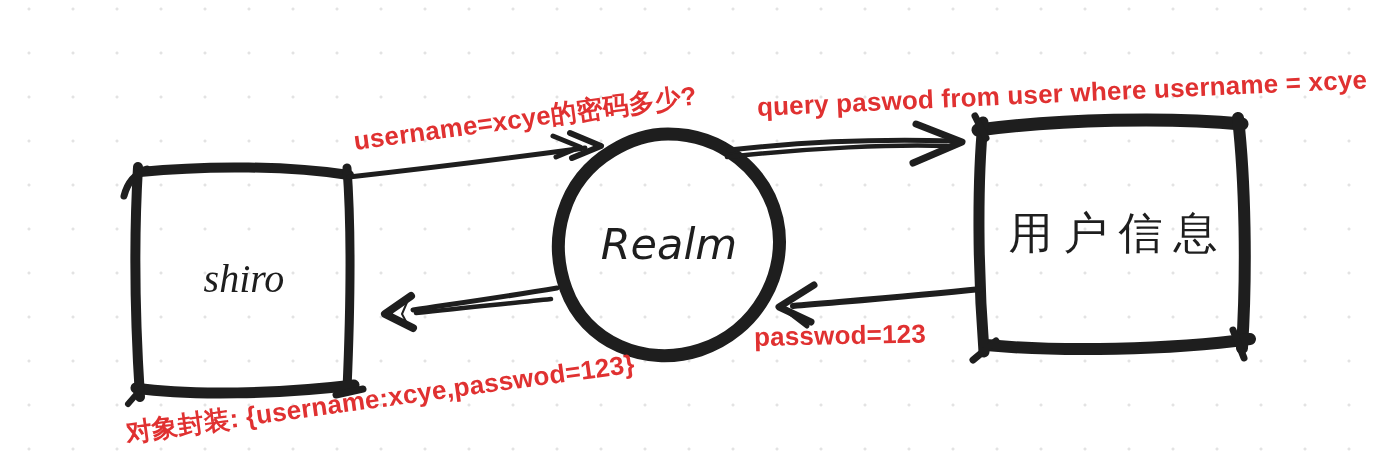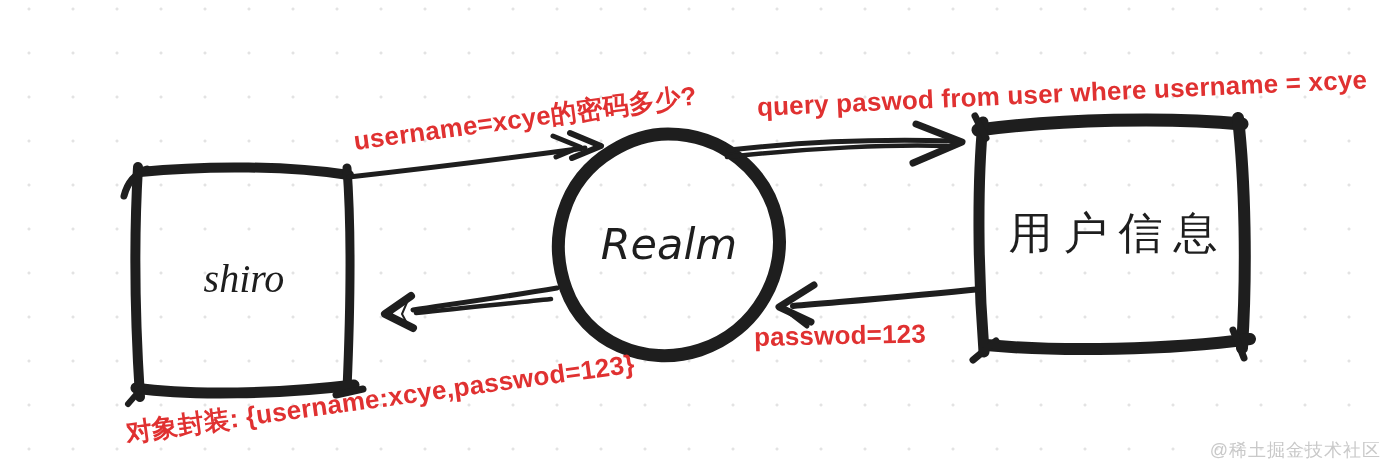--- a/index.html
+++ b/index.html
@@ -127,15 +127,14 @@
   <div class="node-label handwrite lbl-realm">Realm</div>
 
   <div class="edge-label lbl-ask">username=xcye的密码多少?</div>
 
   <div class="edge-label lbl-query">query paswod from user where username = xcye</div>
 
   <div class="edge-label lbl-result">passwod=123</div>
 
   <div class="edge-label lbl-wrap">对象封装: {username:xcye,passwod=123}</div>
 
-  <div class="watermark">@稀土掘金技术社区</div>
 
 </div>
 
 </body></html>

